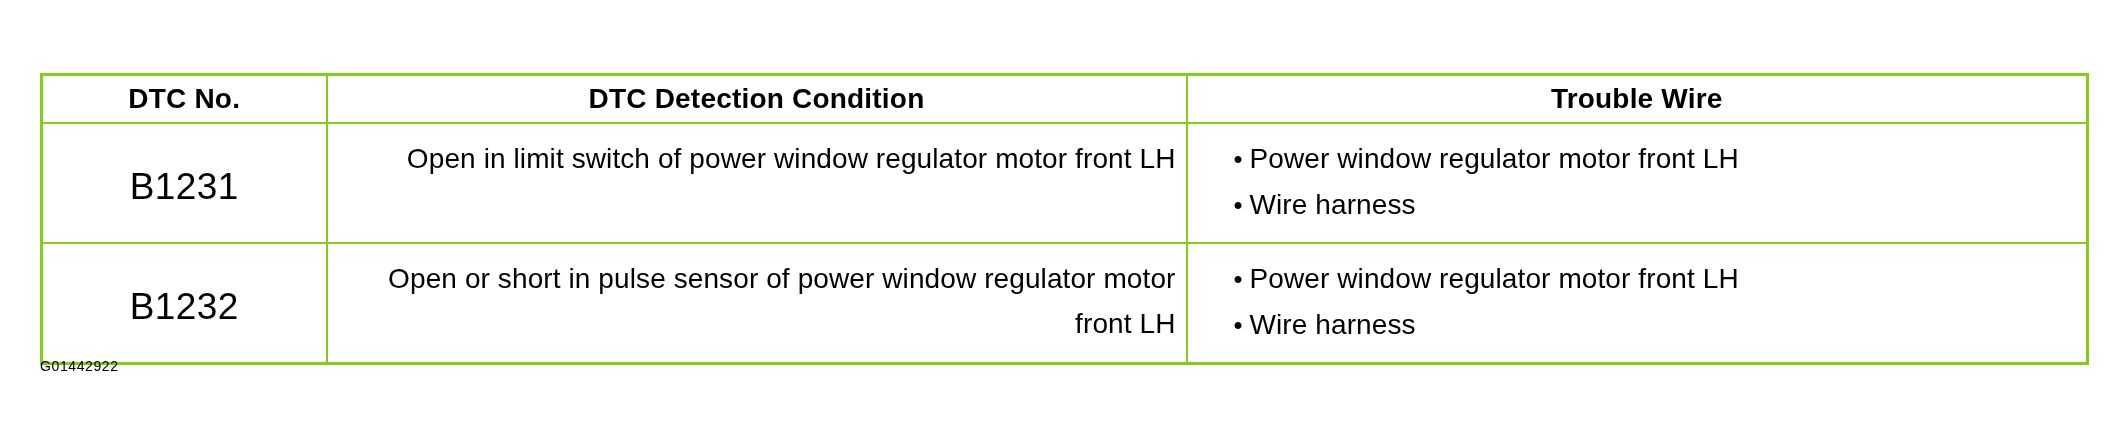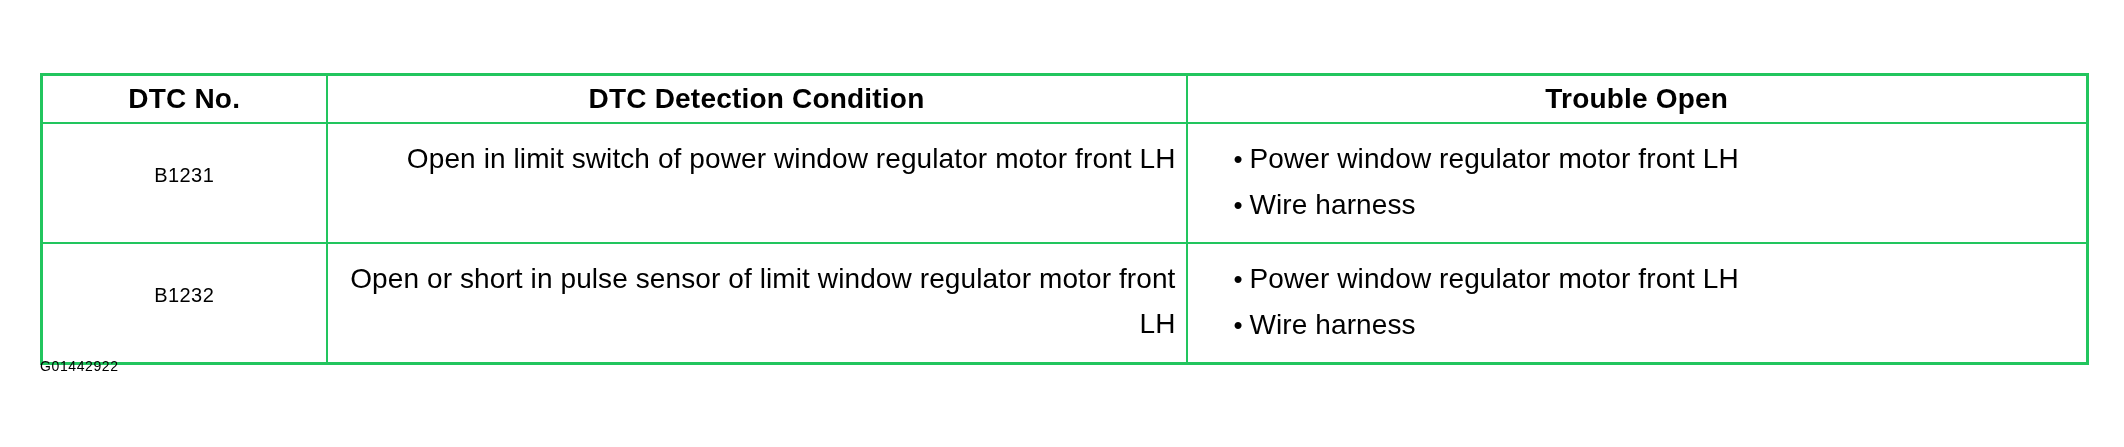--- a/index.html
+++ b/index.html
@@ -34,21 +34,21 @@
     table-layout: fixed;
     background: #fff;
   }
 
   .dtc-table col.c-code  { width: 285px; }
   .dtc-table col.c-cond  { width: 860px; }
   .dtc-table col.c-area  { width: 901px; }
 
   .dtc-table th,
   .dtc-table td {
-    border: 2px solid #22c55e;
+    border: 2px solid #84cc16;
     padding: 0;
     vertical-align: top;
     background: #fff;
   }
 
   
   .dtc-table {
     outline: none;
   }
   .dtc-table tr:first-child th { border-top-width: 3px; }
@@ -68,21 +68,21 @@
     line-height: 46px;
     letter-spacing: 0.2px;
     white-space: nowrap;
   }
 
   .code-cell {
     text-align: center;
   }
   .code-cell .txt {
     display: block;
-    font-size: 20px;
+    font-size: 37px;
     line-height: 1.35;
     padding-top: 38px;
     letter-spacing: 0.4px;
   }
 
   .cond-cell {
     text-align: right;
   }
   .cond-cell .txt {
     display: block;
@@ -138,21 +138,21 @@
     </colgroup>
     <thead>
       <tr>
         <th class="head-cell">
           <span class="txt">DTC No.</span>
         </th>
         <th class="head-cell">
           <span class="txt">DTC Detection Condition</span>
         </th>
         <th class="head-cell">
-          <span class="txt">Trouble Open</span>
+          <span class="txt">Trouble Wire</span>
         </th>
       </tr>
     </thead>
     <tbody>
       <tr>
         <td class="code-cell">
           <span class="txt">B1231</span>
         </td>
         <td class="cond-cell">
           <span class="txt">Open in limit switch of power window regulator motor front LH</span>
@@ -162,21 +162,21 @@
             <li><span class="bullet">•</span><span>Power window regulator motor front LH</span></li>
             <li><span class="bullet">•</span><span>Wire harness</span></li>
           </ul>
         </td>
       </tr>
       <tr>
         <td class="code-cell">
           <span class="txt">B1232</span>
         </td>
         <td class="cond-cell">
-          <span class="txt">Open or short in pulse sensor of limit window regulator motor front LH</span>
+          <span class="txt">Open or short in pulse sensor of power window regulator motor front LH</span>
         </td>
         <td class="area-cell">
           <ul class="area-list">
             <li><span class="bullet">•</span><span>Power window regulator motor front LH</span></li>
             <li><span class="bullet">•</span><span>Wire harness</span></li>
           </ul>
         </td>
       </tr>
     </tbody>
   </table>

